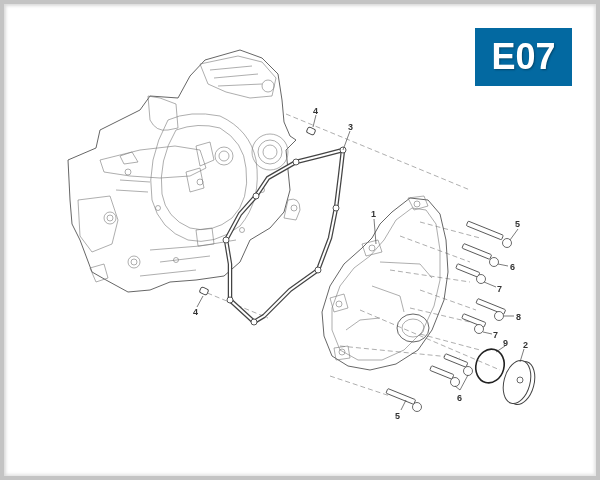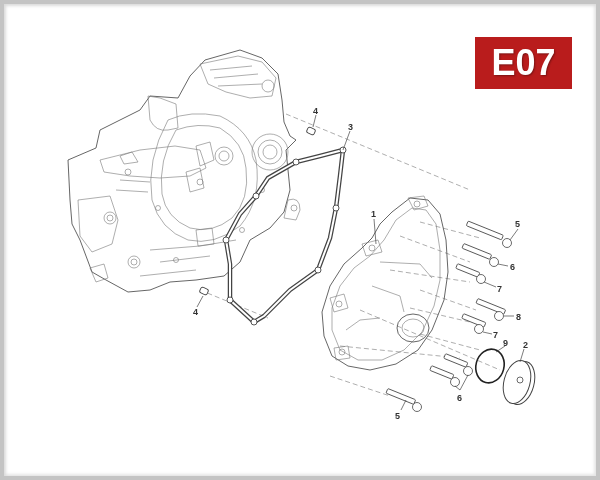--- a/index.html
+++ b/index.html
@@ -5,22 +5,22 @@
   html, body { margin: 0; padding: 0; background: #ffffff; }
   body { width: 600px; height: 480px; position: relative; overflow: hidden; font-family: "Liberation Sans", sans-serif; }
   .frame {
     position: absolute; left: 0; top: 0; width: 600px; height: 480px;
     box-sizing: border-box;
     border: 4px solid #c4c4c4;
     box-shadow: inset 2px 2px 3px #dcdcdc, inset -2px -2px 3px #e6e6e6;
     background: #ffffff;
   }
   .badge {
-    position: absolute; left: 475px; top: 37px; width: 97px; height: 52px;
-    background: #b91c1c;
+    position: absolute; left: 475px; top: 28px; width: 97px; height: 58px;
+    background: #0369a1;
     display: flex; align-items: center; justify-content: center;
   }
   .badge-text {
     color: #ffffff; font-family: "Liberation Sans", sans-serif; font-weight: bold;
     font-size: 36px; letter-spacing: 0px;
     text-shadow: 1px 1px 2px rgba(0,0,0,0.35);
   }
   svg.diagram { position: absolute; left: 0; top: 0; }
   .callout { font-family: "Liberation Sans", sans-serif; font-size: 9px; font-weight: bold; fill: #333333; }
   .ln { stroke: #555; stroke-width: 0.9; fill: none; }

